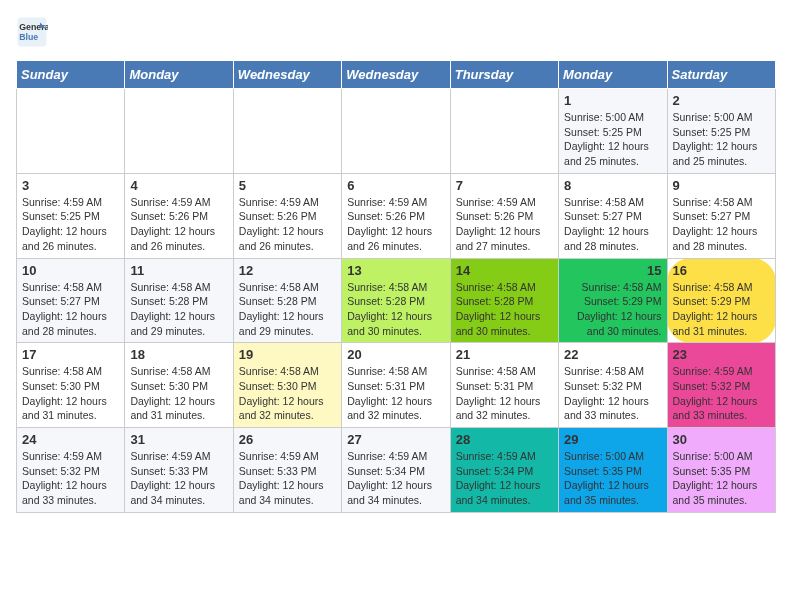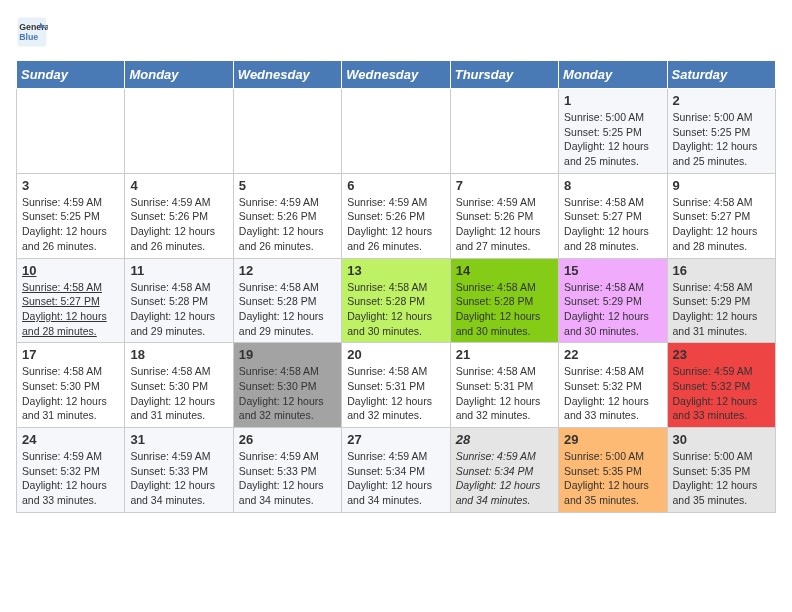--- a/index.html
+++ b/index.html
@@ -186,21 +186,21 @@
 Daylight: 12 hours and 28 minutes.</div>
         </td>
         <td style="background: rgb(255, 255, 255);">
           <span class="day-number">9</span>
           <div class="day-info" style="white-space: pre-line;">Sunrise: 4:58 AM
 Sunset: 5:27 PM
 Daylight: 12 hours and 28 minutes.</div>
         </td>
       </tr>
       <tr>
-        <td style="background: rgb(245, 247, 250); text-decoration: underline;">
+        <td style="background: rgb(245, 247, 250);">
           <span class="day-number">10</span>
           <div class="day-info" style="white-space: pre-line;">Sunrise: 4:58 AM
 Sunset: 5:27 PM
 Daylight: 12 hours and 28 minutes.</div>
         </td>
         <td style="background: rgb(245, 247, 250);">
           <span class="day-number">11</span>
           <div class="day-info" style="white-space: pre-line;">Sunrise: 4:58 AM
 Sunset: 5:28 PM
 Daylight: 12 hours and 29 minutes.</div>
@@ -216,47 +216,47 @@
           <div class="day-info" style="white-space: pre-line;">Sunrise: 4:58 AM
 Sunset: 5:28 PM
 Daylight: 12 hours and 30 minutes.</div>
         </td>
         <td style="background: #84cc16;">
           <span class="day-number">14</span>
           <div class="day-info" style="white-space: pre-line;">Sunrise: 4:58 AM
 Sunset: 5:28 PM
 Daylight: 12 hours and 30 minutes.</div>
         </td>
-        <td style="background: #f0abfc;">
+        <td style="background: #22c55e; text-align: right;">
           <span class="day-number">15</span>
           <div class="day-info" style="white-space: pre-line;">Sunrise: 4:58 AM
 Sunset: 5:29 PM
 Daylight: 12 hours and 30 minutes.</div>
         </td>
-        <td style="background: #e5e5e5;">
+        <td style="background: #fde047; border-radius: 24px;">
           <span class="day-number">16</span>
           <div class="day-info" style="white-space: pre-line;">Sunrise: 4:58 AM
 Sunset: 5:29 PM
 Daylight: 12 hours and 31 minutes.</div>
         </td>
       </tr>
       <tr>
         <td style="background: rgb(255, 255, 255);">
           <span class="day-number">17</span>
           <div class="day-info" style="white-space: pre-line;">Sunrise: 4:58 AM
 Sunset: 5:30 PM
 Daylight: 12 hours and 31 minutes.</div>
         </td>
         <td style="background: rgb(255, 255, 255);">
           <span class="day-number">18</span>
           <div class="day-info" style="white-space: pre-line;">Sunrise: 4:58 AM
 Sunset: 5:30 PM
 Daylight: 12 hours and 31 minutes.</div>
         </td>
-        <td style="background: #a3a3a3;">
+        <td style="background: #fef9c3;">
           <span class="day-number">19</span>
           <div class="day-info" style="white-space: pre-line;">Sunrise: 4:58 AM
 Sunset: 5:30 PM
 Daylight: 12 hours and 32 minutes.</div>
         </td>
         <td style="background: rgb(255, 255, 255);">
           <span class="day-number">20</span>
           <div class="day-info" style="white-space: pre-line;">Sunrise: 4:58 AM
 Sunset: 5:31 PM
 Daylight: 12 hours and 32 minutes.</div>
@@ -266,21 +266,21 @@
           <div class="day-info" style="white-space: pre-line;">Sunrise: 4:58 AM
 Sunset: 5:31 PM
 Daylight: 12 hours and 32 minutes.</div>
         </td>
         <td style="background: rgb(255, 255, 255);">
           <span class="day-number">22</span>
           <div class="day-info" style="white-space: pre-line;">Sunrise: 4:58 AM
 Sunset: 5:32 PM
 Daylight: 12 hours and 33 minutes.</div>
         </td>
-        <td style="background: #ef4444;">
+        <td style="background: #ec4899;">
           <span class="day-number">23</span>
           <div class="day-info" style="white-space: pre-line;">Sunrise: 4:59 AM
 Sunset: 5:32 PM
 Daylight: 12 hours and 33 minutes.</div>
         </td>
       </tr>
       <tr>
         <td style="background: rgb(245, 247, 250);">
           <span class="day-number">24</span>
           <div class="day-info" style="white-space: pre-line;">Sunrise: 4:59 AM
@@ -298,33 +298,33 @@
           <div class="day-info" style="white-space: pre-line;">Sunrise: 4:59 AM
 Sunset: 5:33 PM
 Daylight: 12 hours and 34 minutes.</div>
         </td>
         <td style="background: rgb(245, 247, 250);">
           <span class="day-number">27</span>
           <div class="day-info" style="white-space: pre-line;">Sunrise: 4:59 AM
 Sunset: 5:34 PM
 Daylight: 12 hours and 34 minutes.</div>
         </td>
-        <td style="background: #e5e5e5; font-style: italic;">
+        <td style="background: #14b8a6;">
           <span class="day-number">28</span>
           <div class="day-info" style="white-space: pre-line;">Sunrise: 4:59 AM
 Sunset: 5:34 PM
 Daylight: 12 hours and 34 minutes.</div>
         </td>
-        <td style="background: #fdba74;">
+        <td style="background: #0ea5e9;">
           <span class="day-number">29</span>
           <div class="day-info" style="white-space: pre-line;">Sunrise: 5:00 AM
 Sunset: 5:35 PM
 Daylight: 12 hours and 35 minutes.</div>
         </td>
-        <td style="background: #e5e5e5;">
+        <td style="background: #f0abfc;">
           <span class="day-number">30</span>
           <div class="day-info" style="white-space: pre-line;">Sunrise: 5:00 AM
 Sunset: 5:35 PM
 Daylight: 12 hours and 35 minutes.</div>
         </td>
       </tr>
     </tbody>
 </table>
 
 </body></html>

